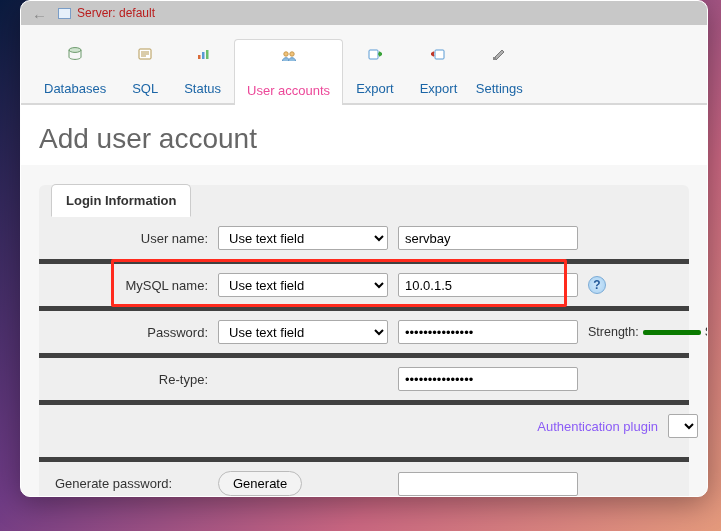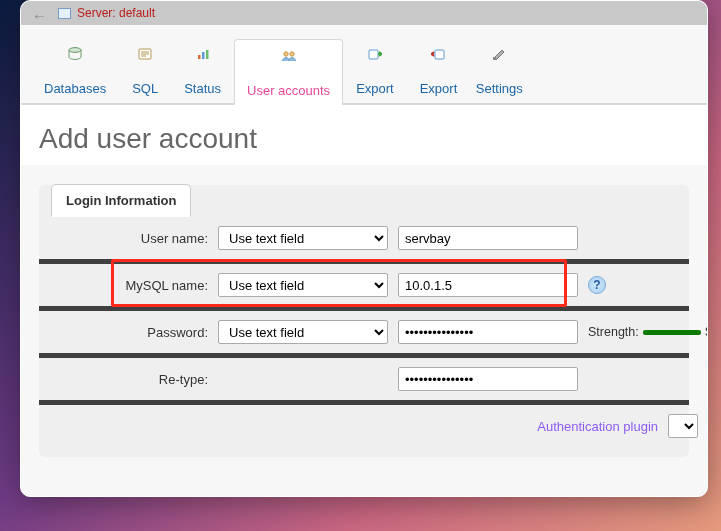--- a/index.html
+++ b/index.html
@@ -266,16 +266,22 @@
       <input type="password" value="•••••••••••••••" style="">
       <div></div>
     </div>
 
     <div class="row" style="grid-template-columns: 335px 260px auto;">
       <div class="wide-label">Authentication plugin</div>
       <select><option>Native MySQL authentication</option></select>
       <div></div>
     </div>
 
+    <div class="row" style="grid-template-columns: 155px 170px 180px auto;">
+      <div class="label" style="text-align:left; padding-left:2px">Generate password:</div>
+      <div><button class="gen">Generate</button></div>
+      <input type="text" style="">
+      <div></div>
+    </div>
 
   </div>
 
 </div>
 
 </body></html>

